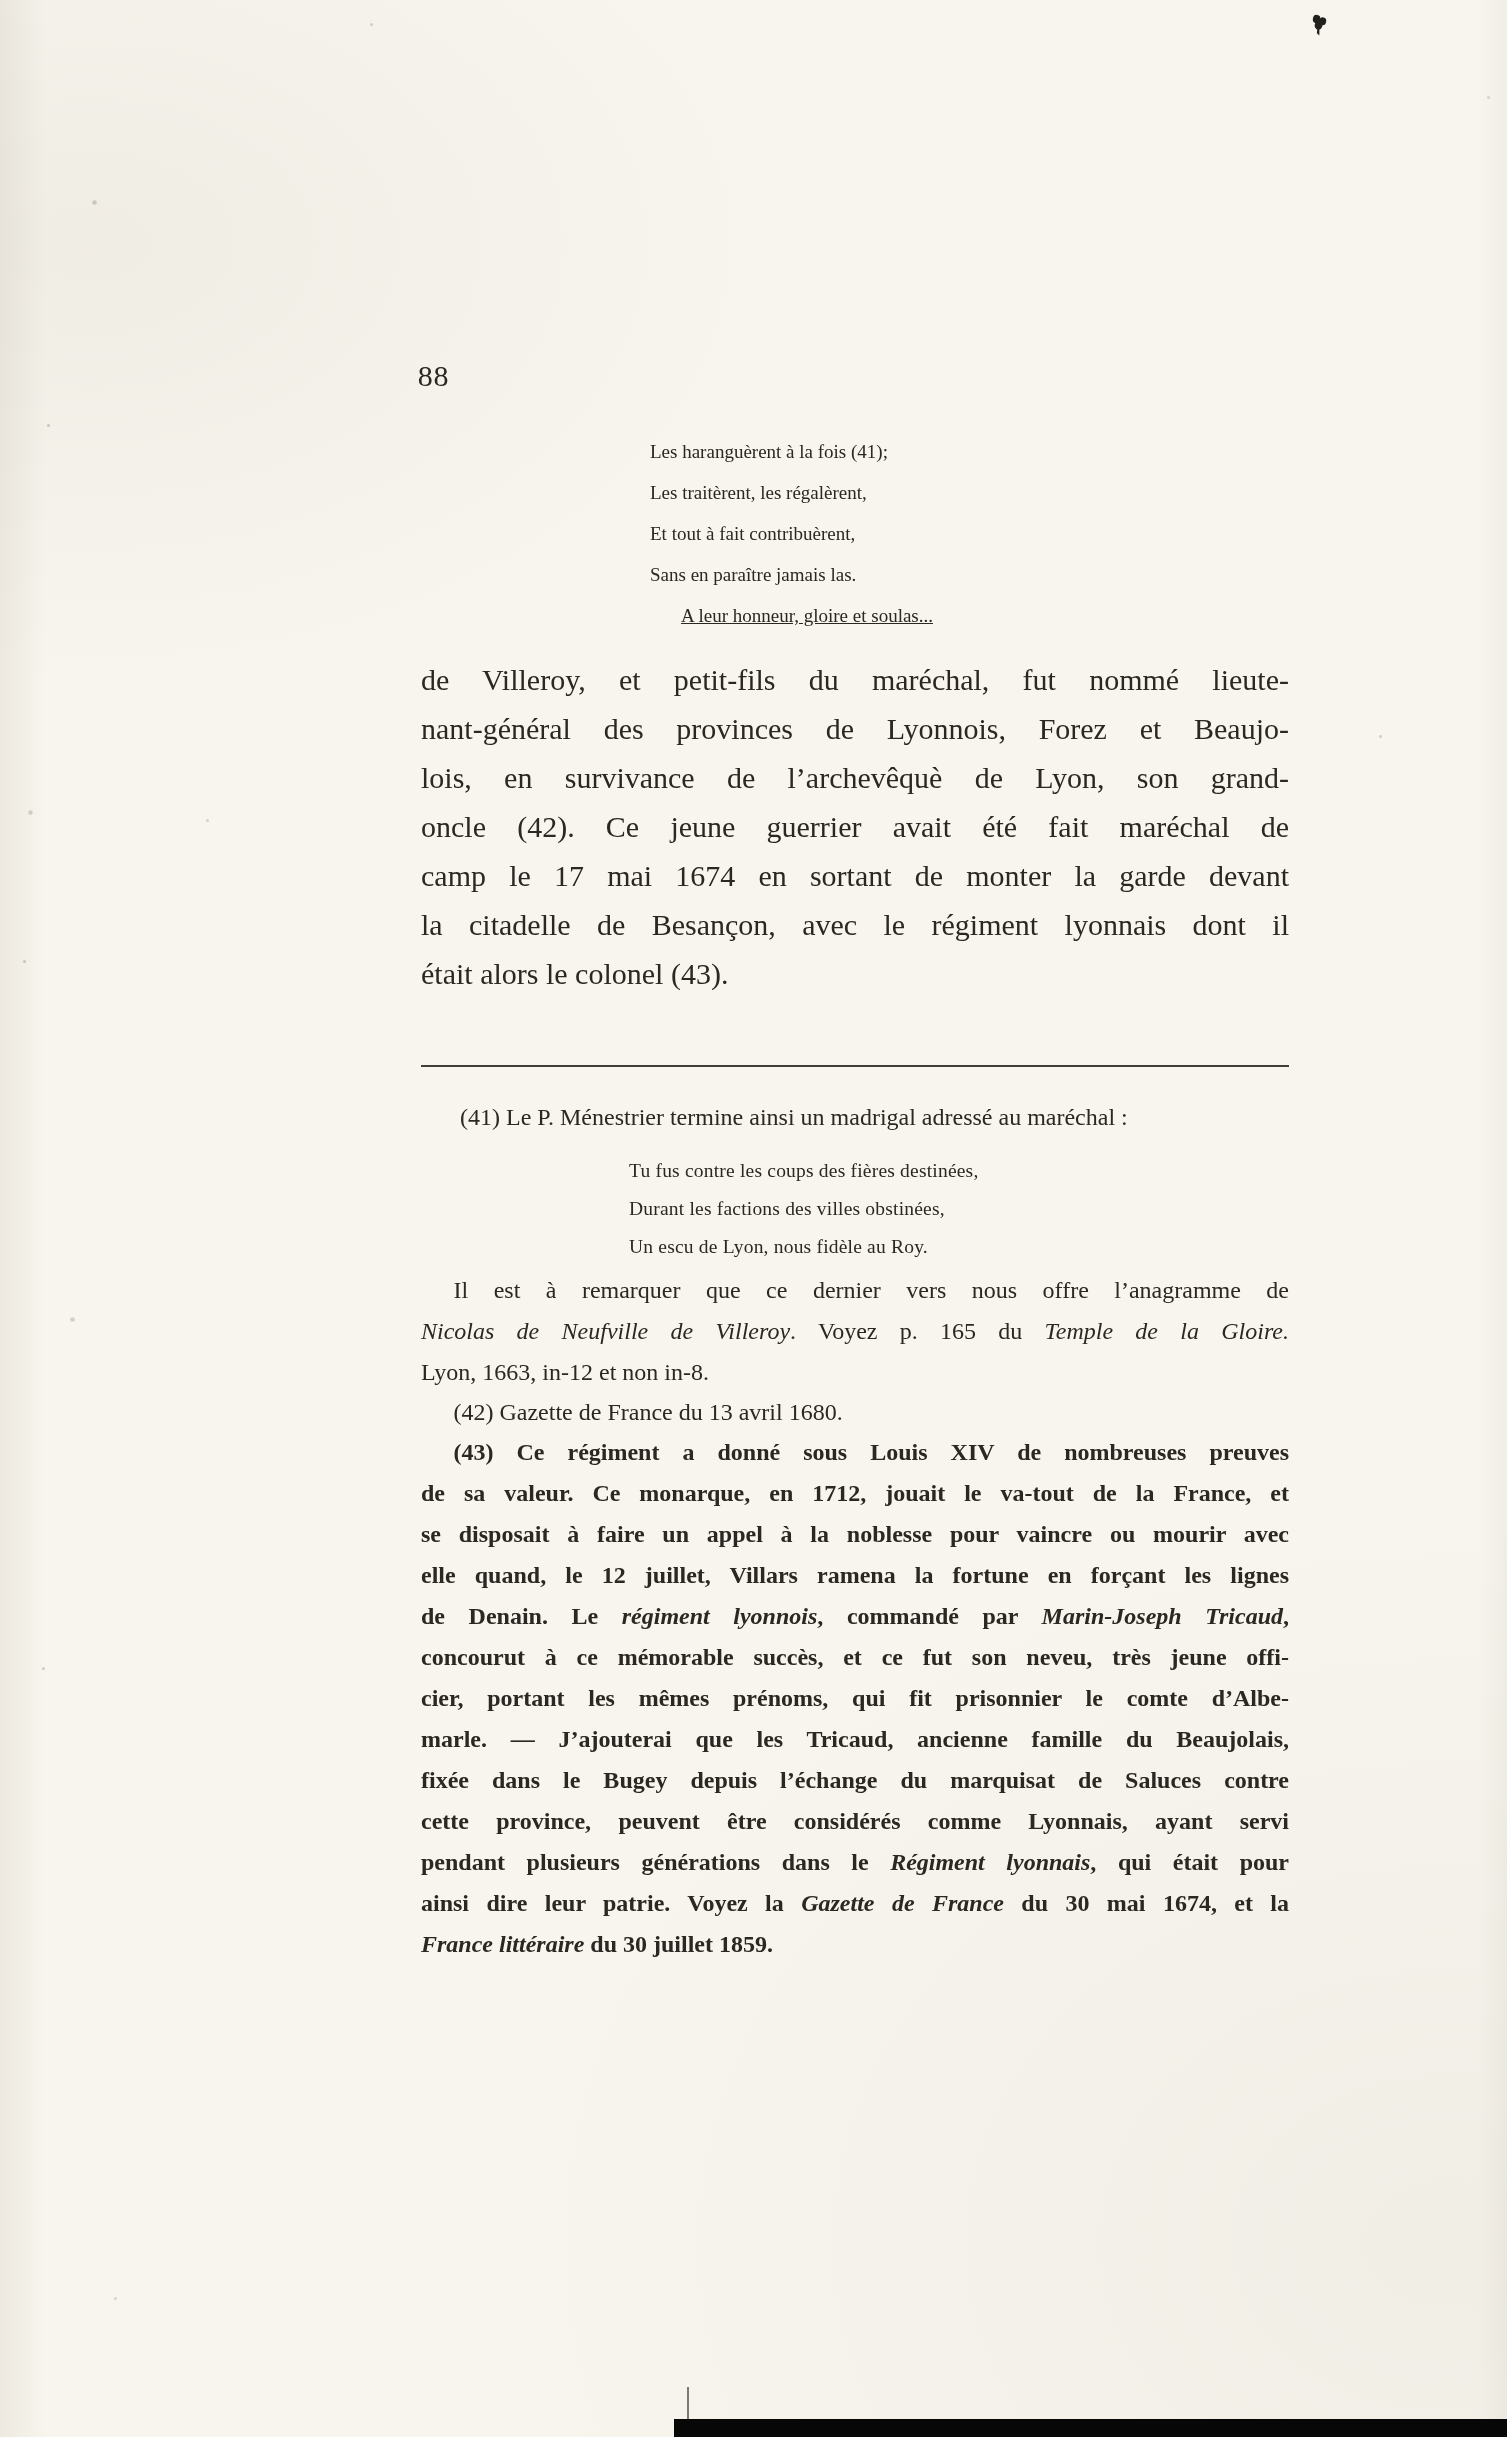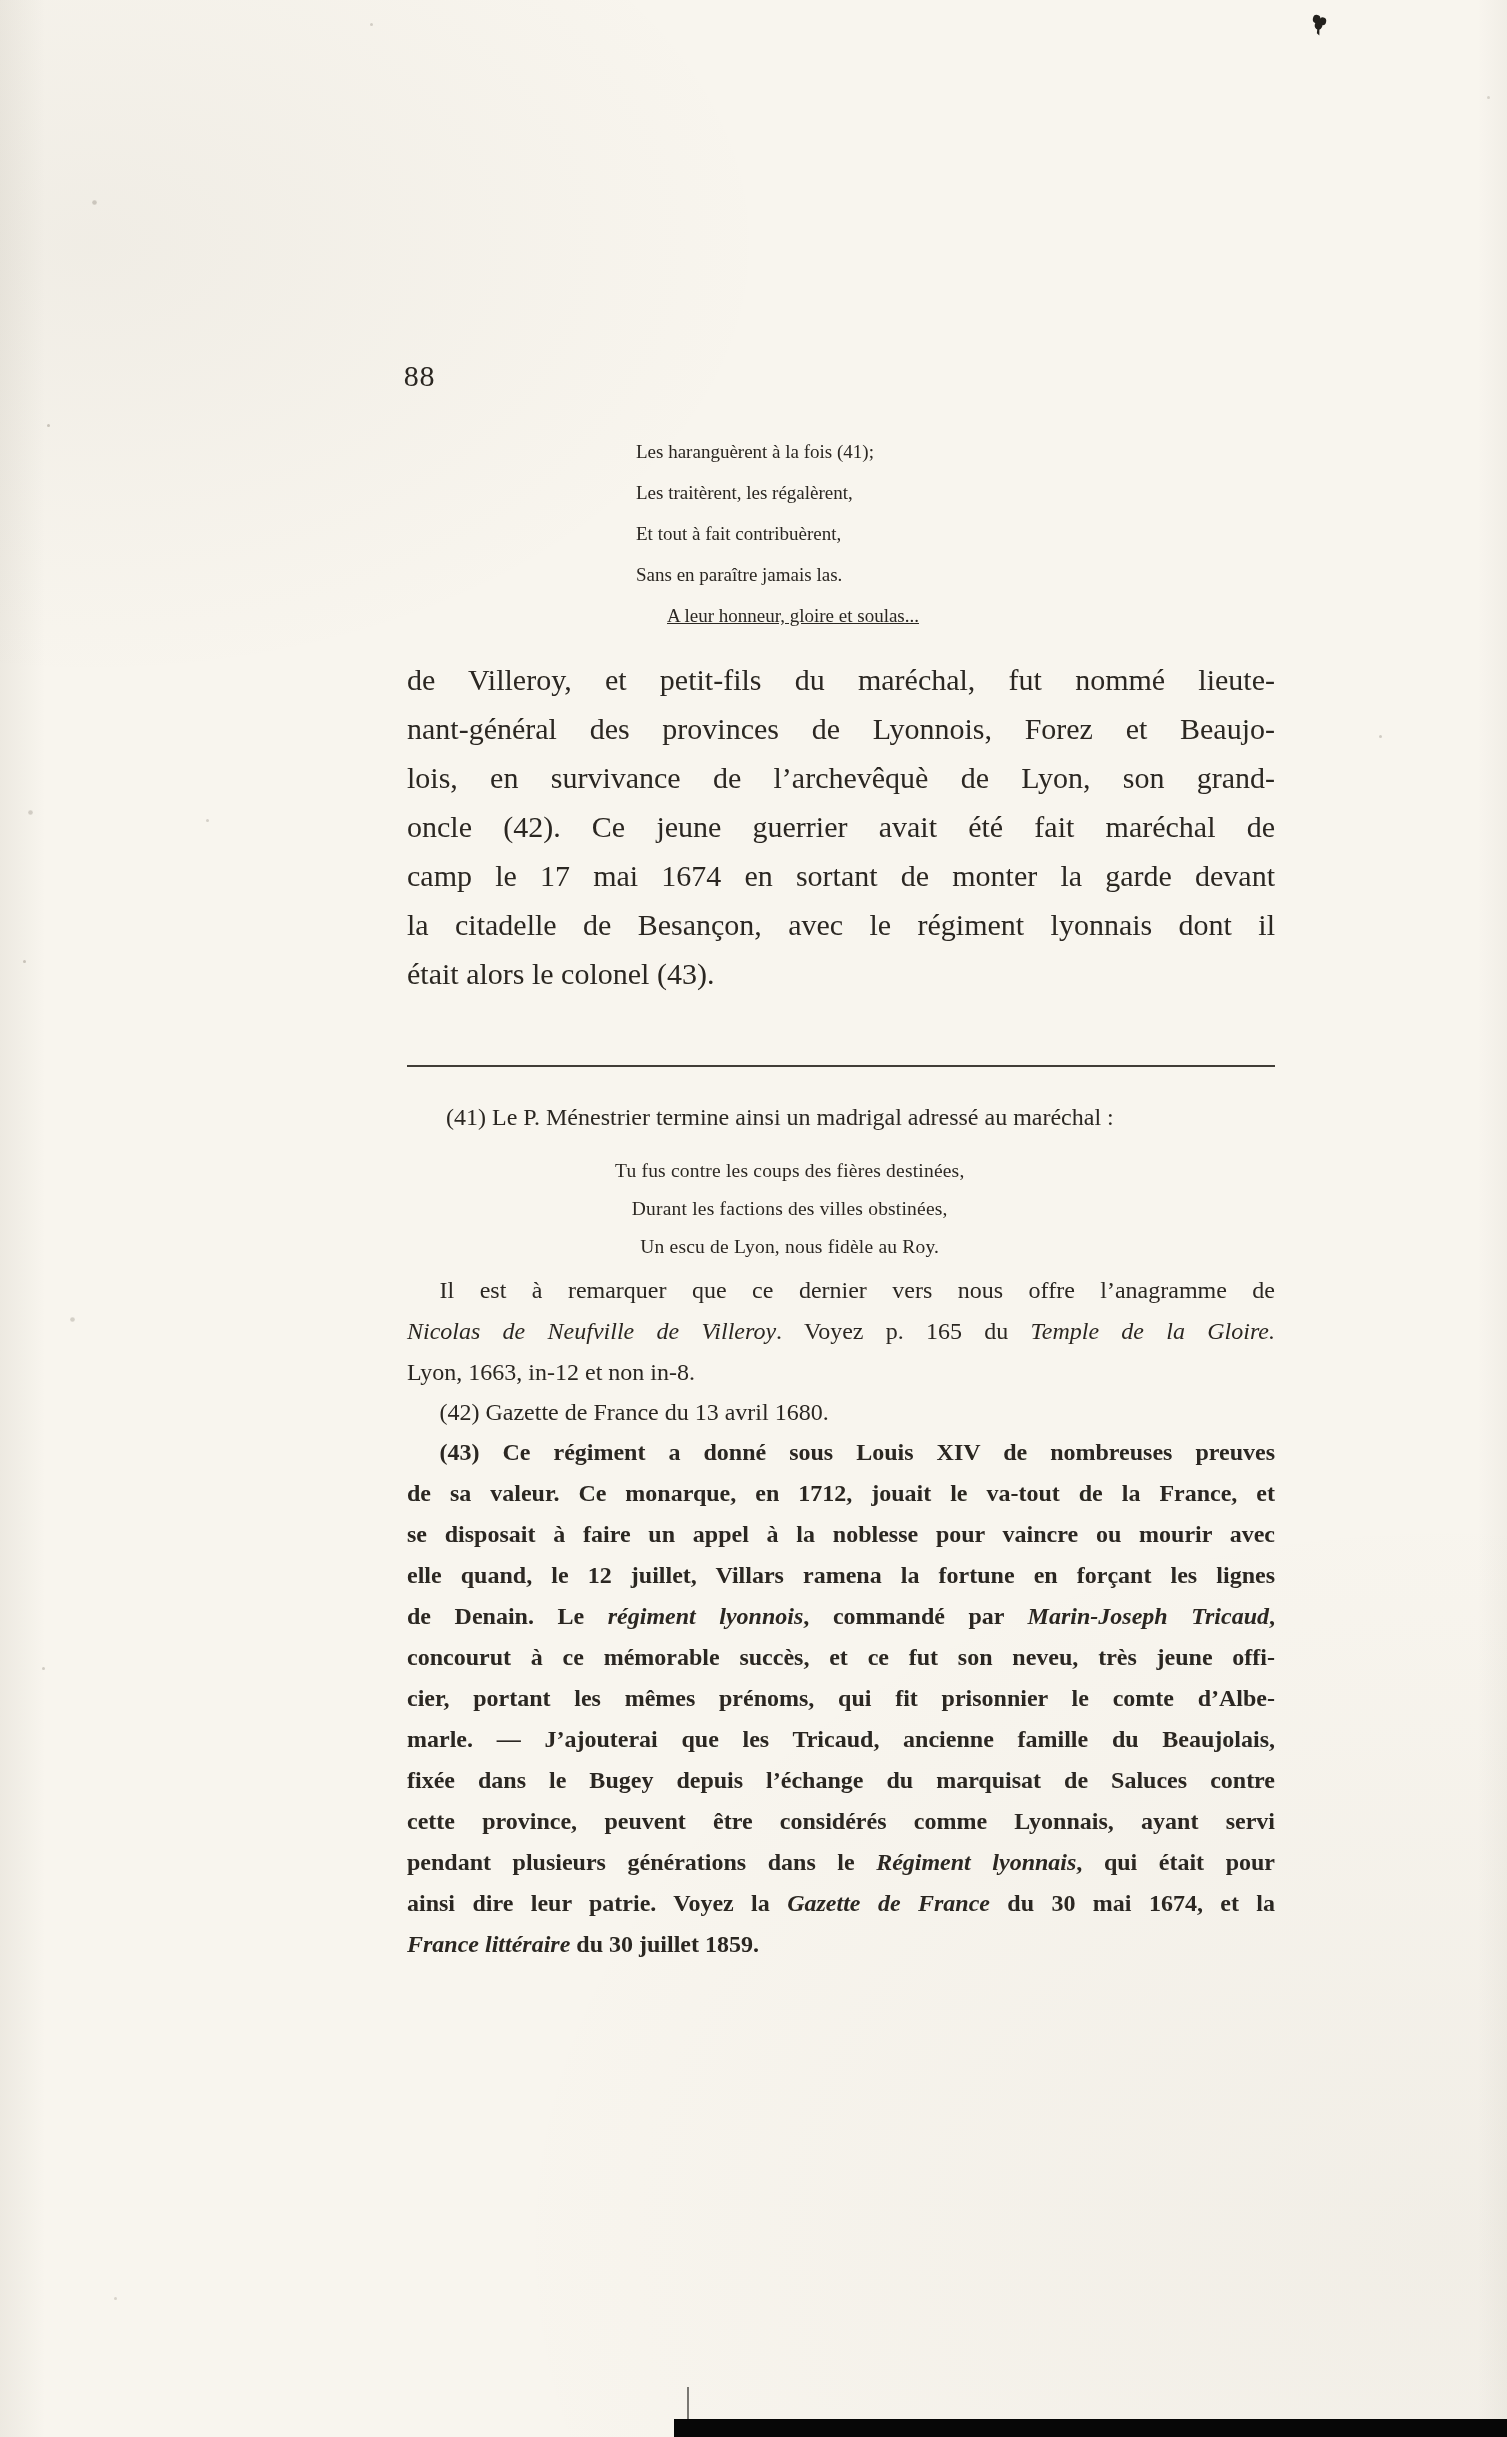--- a/index.html
+++ b/index.html
@@ -10,21 +10,21 @@
     overflow:hidden;
     font-family:"Liberation Serif","DejaVu Serif",serif;
     color:#2b2722;
     background:
       radial-gradient(1137px 731px at 6% 10%, rgba(115,105,85,0.06), transparent 60%),
       radial-gradient(1462px 1137px at 96% 92%, rgba(115,105,85,0.05), transparent 65%),
       linear-gradient(90deg, rgba(100,90,70,0.08), rgba(100,90,70,0) 3%),
       linear-gradient(270deg, rgba(100,90,70,0.05), rgba(100,90,70,0) 2%),
       #f8f5ee;
   }
-  .block { position:absolute; }
+  .block { position:absolute;margin-left:14px; }
   
   .header { left:407px; top:364px; width:868px; height:39px; }
   .pagenum {
     position:absolute; left:-3.2px; top:-4.9px;
     font-size:30px; letter-spacing:0.8px;
   }
   .runtitle {
     display:block; text-align:center;
     font-size:23.6px; letter-spacing:2.8px;
     word-spacing:4.9px;
@@ -37,21 +37,21 @@
   .jl { text-align:justify; text-align-last:justify; }
   .last { text-align:left; text-align-last:left; }
   .ind { text-indent:39px; }
   .ind40 { text-indent:32.5px; }
   .it { font-style:italic; }
   
   .fnrule { left:407px; top:1065px; width:868px; height:2.4px; background:#413d37; }
   
   .fn { left:407px; width:868px; font-size:24px; line-height:41px; }
   .fn41-intro { top:1097px; }
-  .fnverse { left:615px; top:1152px; font-size:19.5px; line-height:38px; letter-spacing:0.2px;text-align:center; }
+  .fnverse { left:615px; top:1152px; font-size:19.5px; line-height:38px; letter-spacing:0.2px; }
   .fn41-para { top:1270px; }
   .fn42 { top:1392px; }
   .fn43 { top:1432px;font-weight:bold; }
   
   .ornament { position:absolute; left:1309px; top:13px; }
   .blackbar { position:absolute; left:674px; top:2419px; width:833px; height:18.7px; background:#070707; }
   .foldtick { position:absolute; left:687px; top:2387px; width:2.4px; height:34px; background:rgba(20,18,15,0.55); }
   .specks { position:absolute; left:0; top:0; width:3.2px; height:3.2px; border-radius:50%;
     background:transparent;
     box-shadow:

